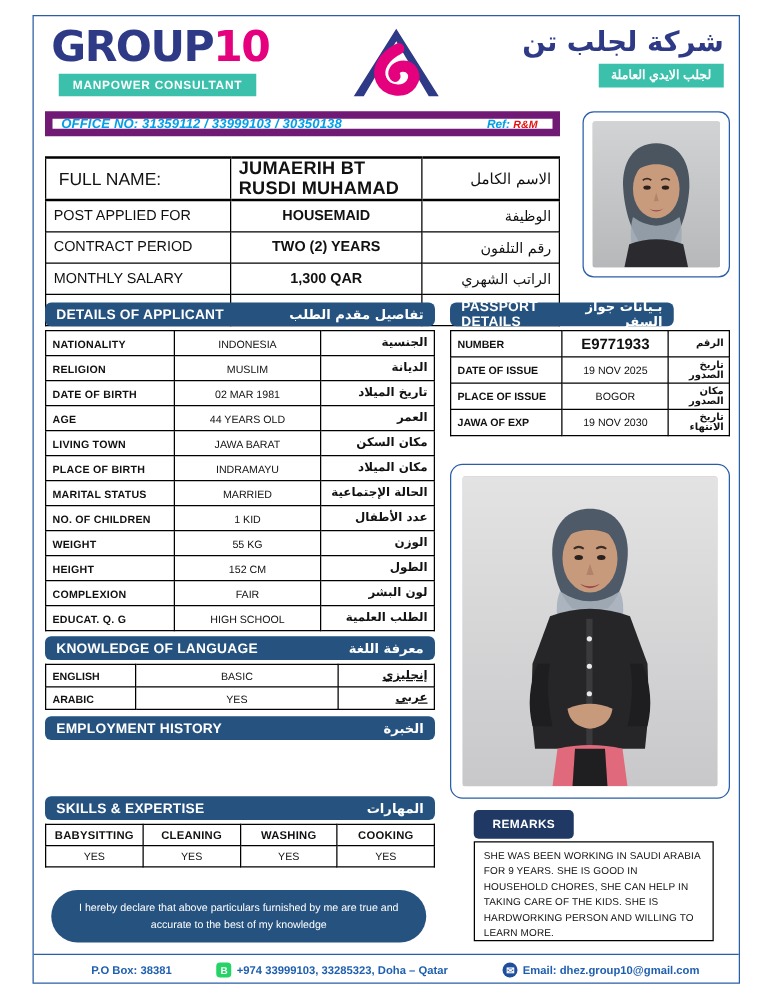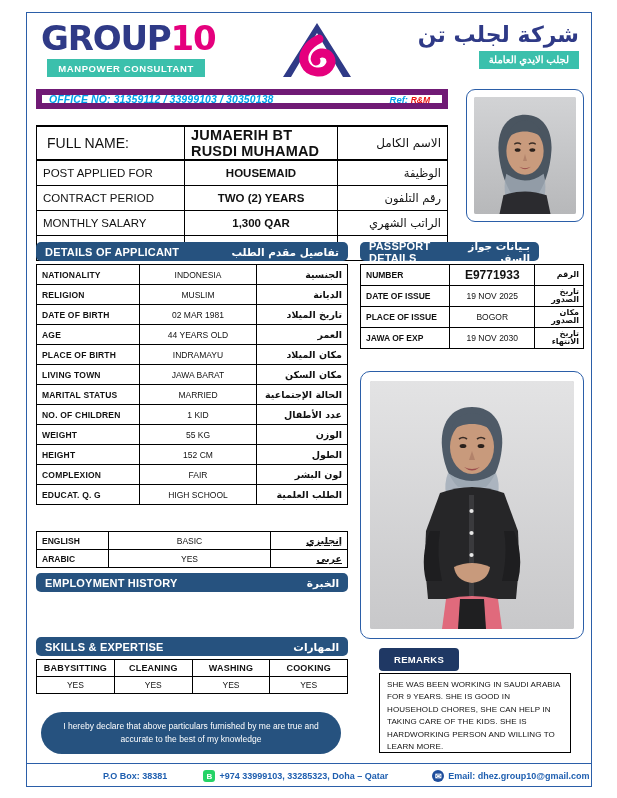--- a/index.html
+++ b/index.html
@@ -228,21 +228,21 @@
   .footerline {
     position: absolute; left: 27px; top: 763px;
     width: 564px; height: 1px; background: #2b5ea8;
   }
   .footer {
     position: absolute; left: 27px; top: 765px;
     width: 564px; height: 22px;
     display: flex; align-items: center;
     font-size: 9px; font-weight: 700; color: #1f5fb0;
   }
-  .f-pobox { margin-left: 36px; padding-left: 40px; }
+  .f-pobox { margin-left: 6px; padding-left: 40px; }
   .f-phone { margin-left: 36px; display: flex; align-items: center; gap: 4px; }
   .f-email { margin-left: 44px; display: flex; align-items: center; gap: 4px; }
   .wa-ic {
     width: 12px; height: 12px; background: #25d366; border-radius: 3px;
     color:#fff; font-size: 8px; font-weight:700;
     display:flex; align-items:center; justify-content:center;
   }
   .em-ic {
     width: 12px; height: 12px; background: #1f4e9c; border-radius: 50%;
     color:#fff; font-size: 8px;
@@ -357,28 +357,28 @@
           <td class="c1">DATE OF BIRTH</td>
           <td class="c2">02 MAR 1981</td>
           <td class="c3">تاريخ الميلاد</td>
         </tr>
     <tr>
           <td class="c1">AGE</td>
           <td class="c2">44 YEARS OLD</td>
           <td class="c3">العمر</td>
         </tr>
     <tr>
+          <td class="c1">LIVING TOWN</td>
+          <td class="c2">JAWA BARAT</td>
+          <td class="c3">مكان السكن</td>
+        </tr>
+    <tr>
           <td class="c1">PLACE OF BIRTH</td>
           <td class="c2">INDRAMAYU</td>
           <td class="c3">مكان الميلاد</td>
-        </tr>
-    <tr>
-          <td class="c1">LIVING TOWN</td>
-          <td class="c2">JAWA BARAT</td>
-          <td class="c3">مكان السكن</td>
         </tr>
     <tr>
           <td class="c1">MARITAL STATUS</td>
           <td class="c2">MARRIED</td>
           <td class="c3">الحالة الإجتماعية</td>
         </tr>
     <tr>
           <td class="c1">NO. OF CHILDREN</td>
           <td class="c2">1 KID</td>
           <td class="c3">عدد الأطفال</td>
@@ -462,20 +462,24 @@
         <circle cx="101.5" cy="174" r="2.1" fill="#e8e8e8"></circle>
         <path d="M60 150 Q50 175 56 200 L72 200 Q66 172 70 150 Z" fill="#1e1e20"></path>
         <path d="M144 150 Q154 175 148 200 L132 200 Q138 172 134 150 Z" fill="#1e1e20"></path>
         <path d="M84 186 Q102 178 120 186 Q118 200 102 202 Q86 200 84 186 Z" fill="#c89a7c"></path>
         <path d="M76 218 Q102 212 128 218 L132 248 L72 248 Z" fill="#e06a7c"></path>
         <path d="M90 218 L114 218 L116 248 L88 248 Z" fill="#1f1f21"></path>
       </svg>
     </div>
   </div>
 
+  <div class="sechdr" style="left:36px; top:509px; width:312px;">
+    <span class="en">KNOWLEDGE OF LANGUAGE</span>
+    <span class="ar">معرفة اللغة</span>
+  </div>
   <table class="grid lang">
     <tbody>
         <tr>
           <td class="c1">ENGLISH</td>
           <td class="c2">BASIC</td>
           <td class="c3">إنجليزي</td>
         </tr>
     <tr>
           <td class="c1">ARABIC</td>
           <td class="c2">YES</td>

